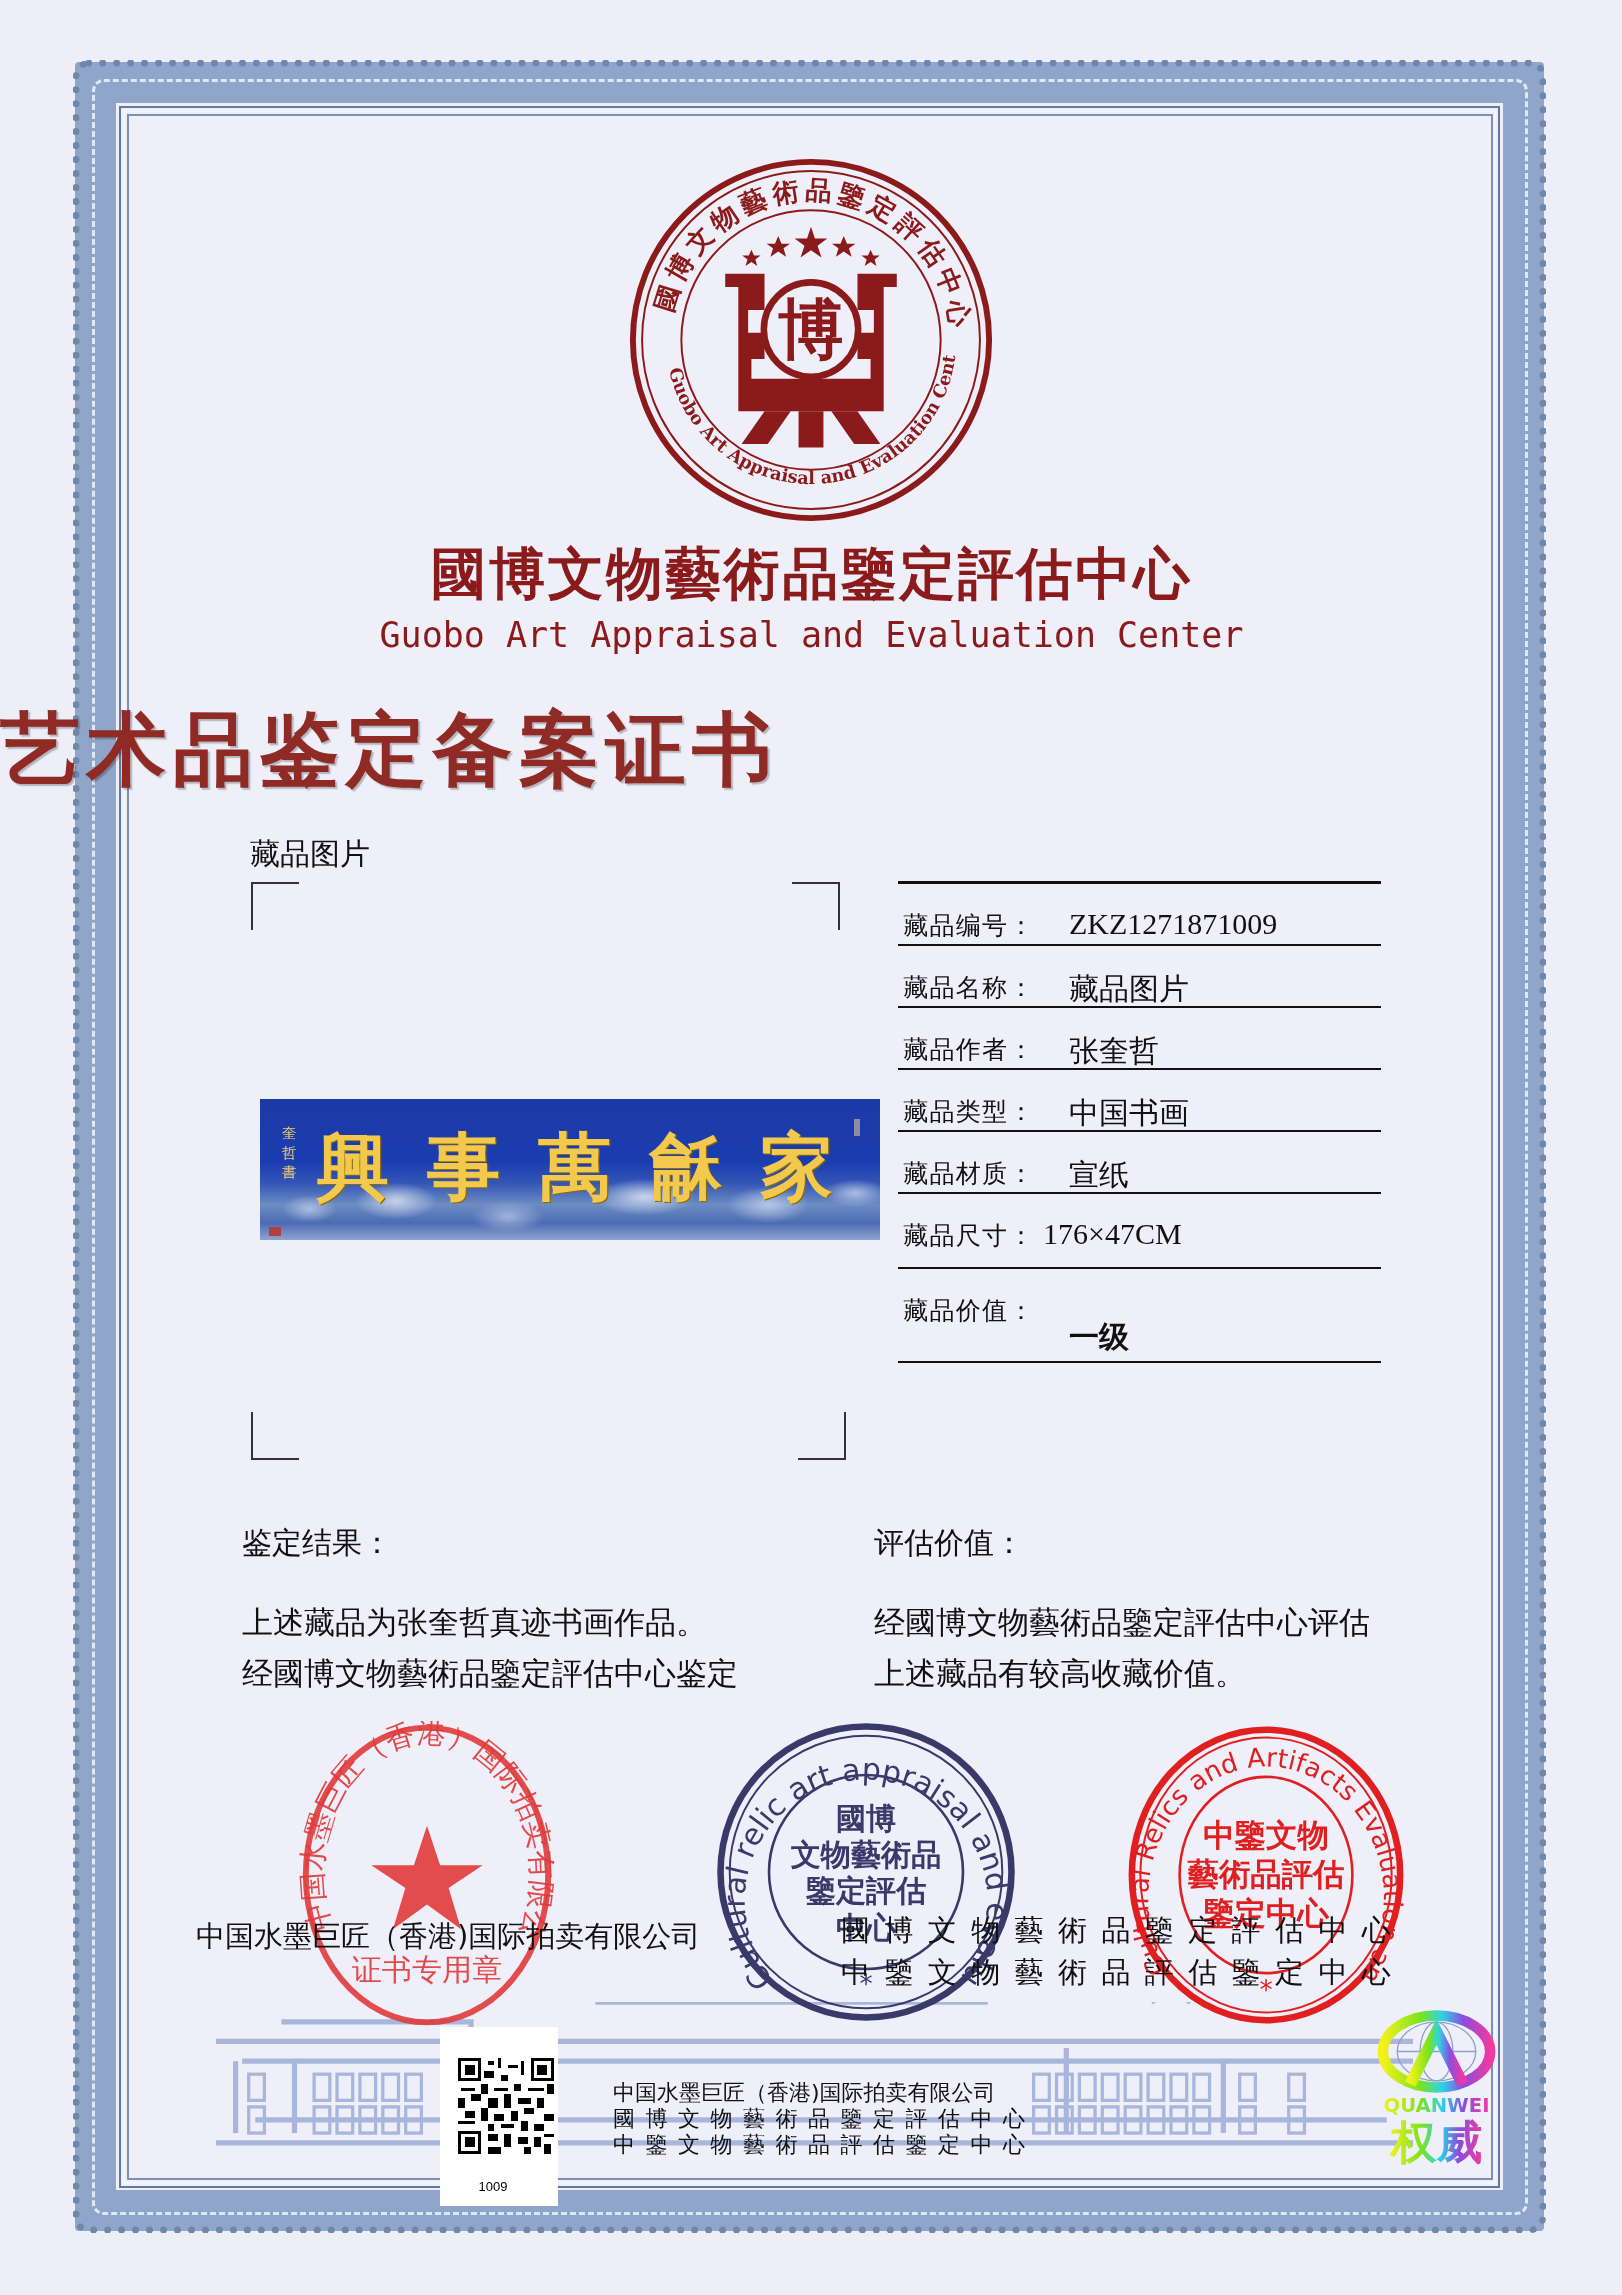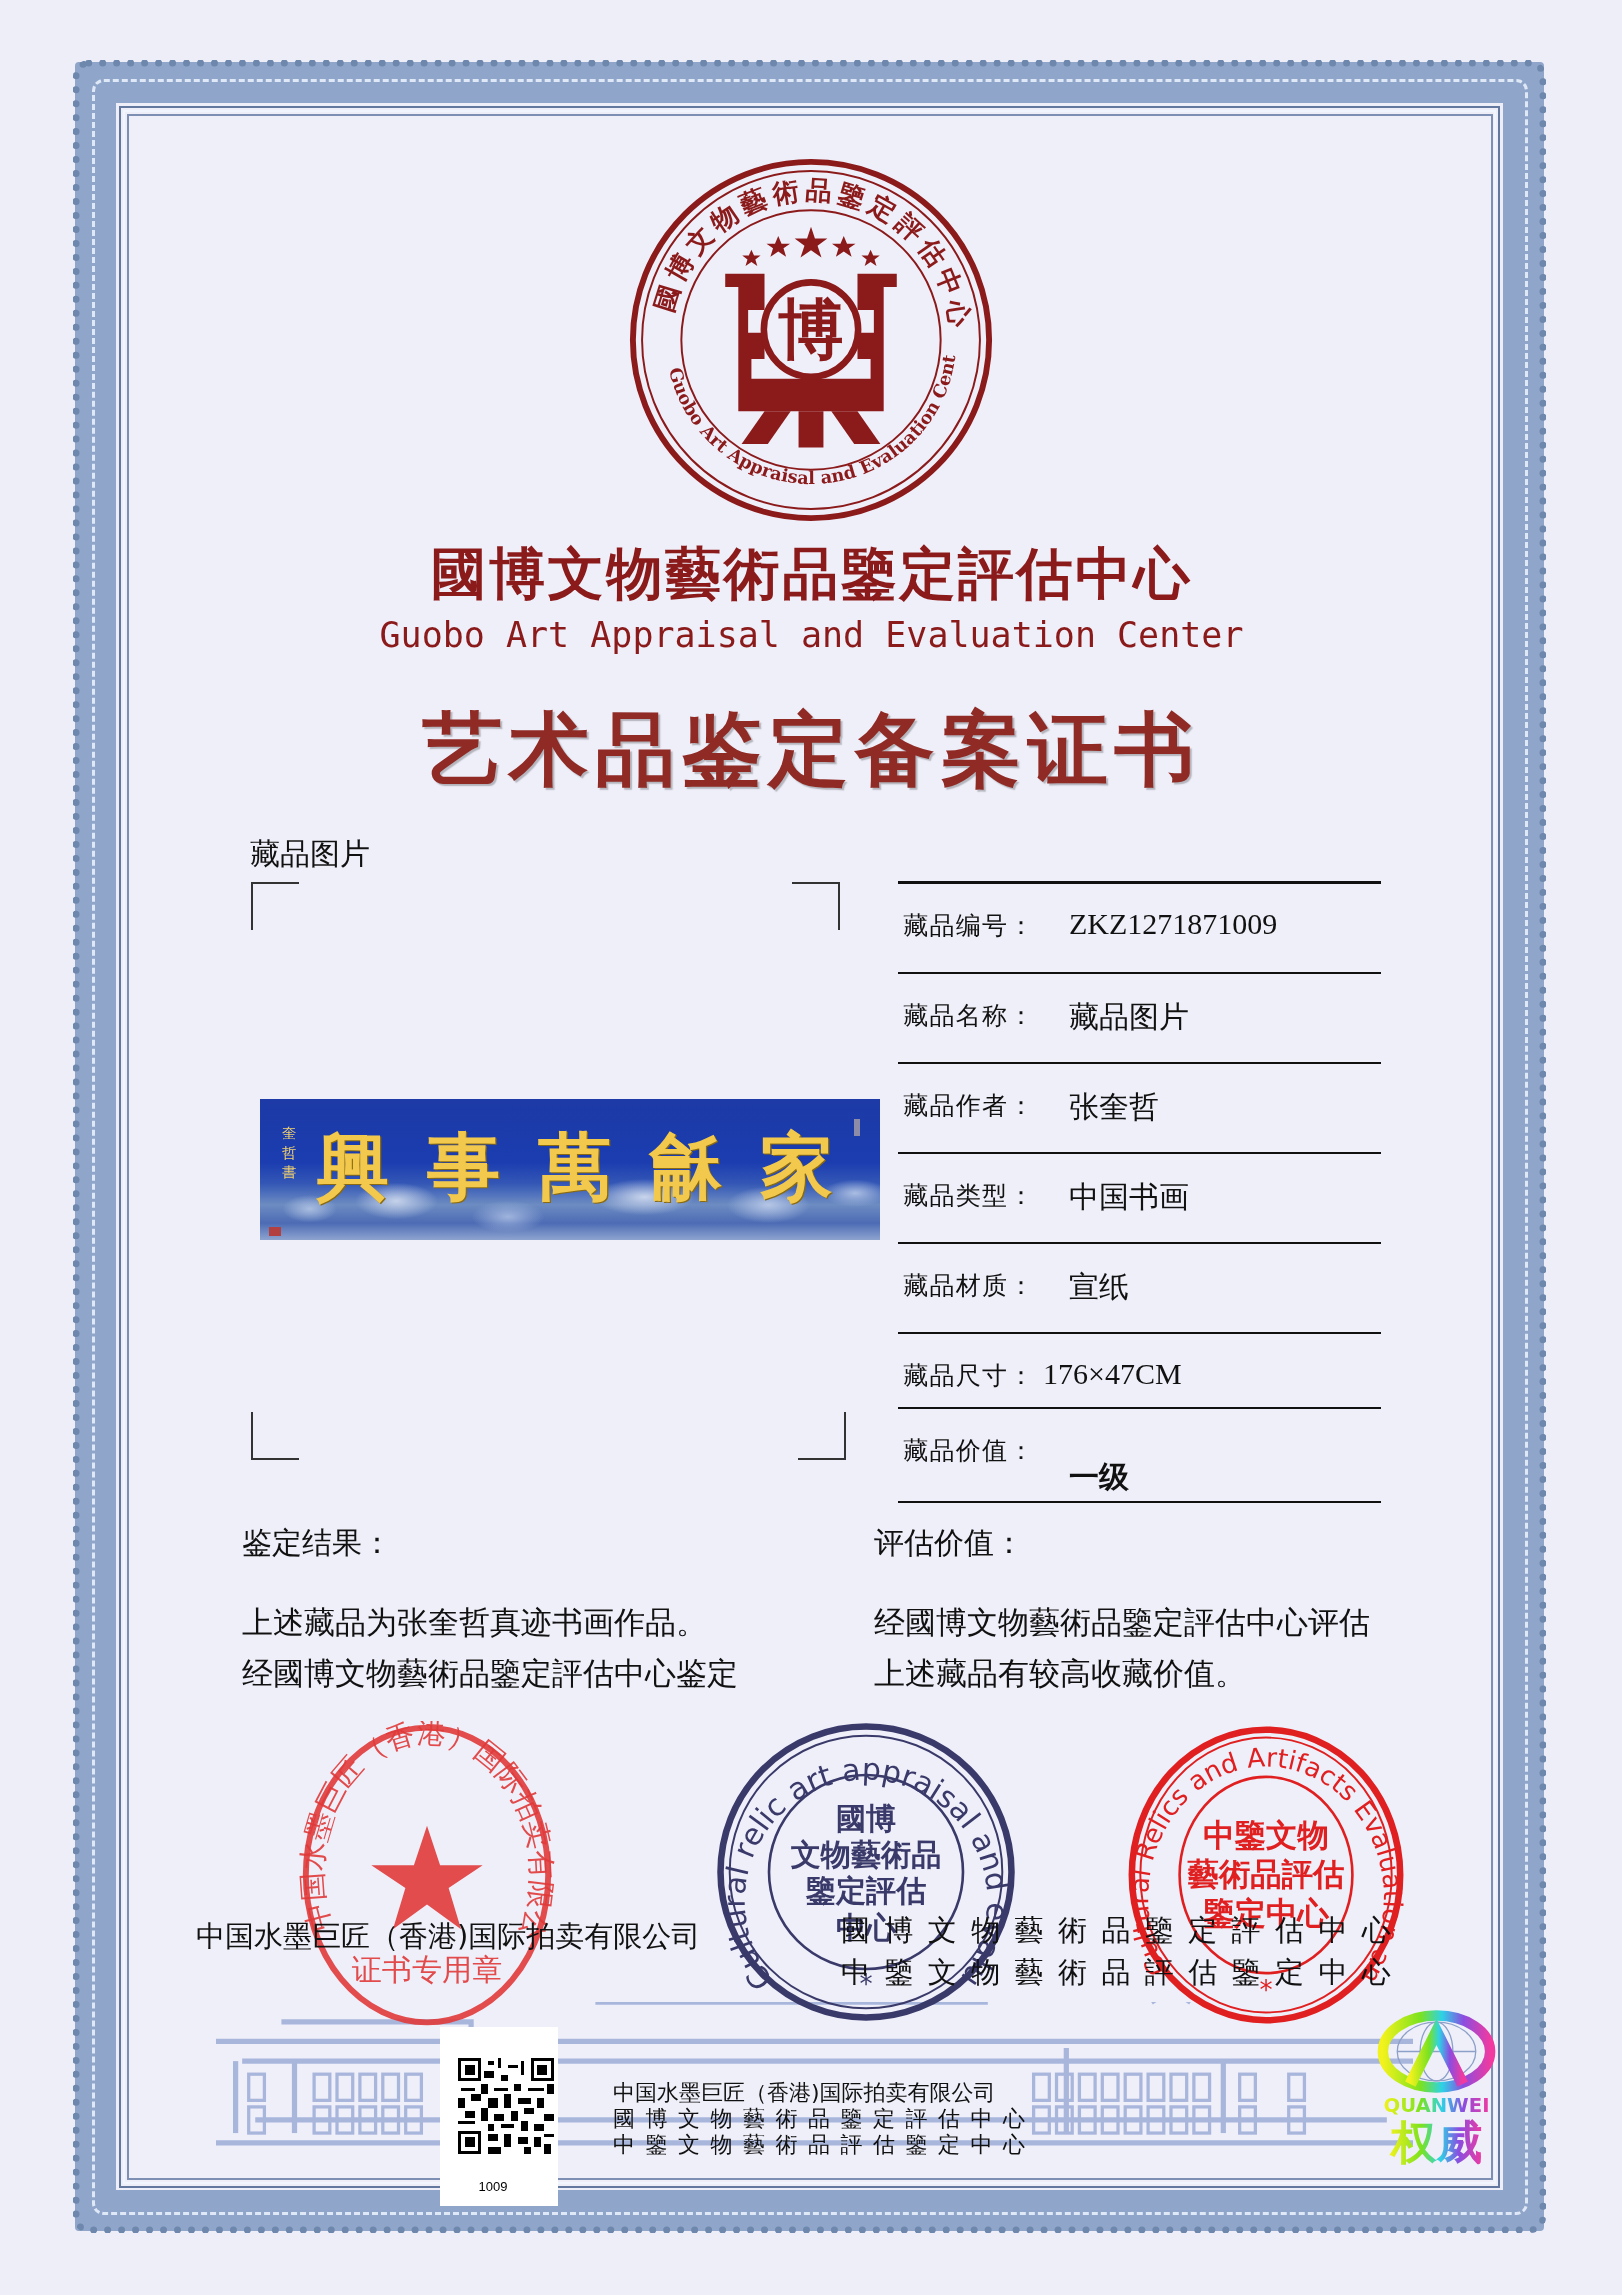--- a/index.html
+++ b/index.html
@@ -19,21 +19,21 @@
   .frame-inner2{left:127px;top:114px;width:1366px;height:2066px;box-sizing:border-box;
        border:2px solid #7d90b3;}
   .paper{left:129px;top:116px;width:1362px;height:2062px;background:#efeffa;}
 
   
   .logo{left:627px;top:156px;width:368px;height:368px;}
   .org-cn{left:0;width:1623px;top:537px;text-align:center;font-family:"DejaVu Serif","Liberation Serif",serif;
        font-weight:bold;font-size:56px;color:#8b1a1a;letter-spacing:2.6px;}
   .org-en{left:0;width:1623px;top:615px;text-align:center;font-family:"DejaVu Sans Mono","Liberation Mono",monospace;
        font-size:35px;color:#8b1a1a;letter-spacing:0px;}
-  .cert-title{left:0;width:1623px;top:697px;text-align:center;font-family:"DejaVu Serif","Liberation Serif",serif;
+  .cert-title{left:0;width:1623px;top:697px;text-align:left;font-family:"DejaVu Serif","Liberation Serif",serif;
        font-weight:bold;font-size:80px;color:#8f2a24;letter-spacing:6.5px;text-shadow:2px 2px 1.3px rgba(0,0,0,0.25);}
 
   
   .img-label{left:250px;top:834px;font-size:30px;color:#111;}
   .corner{position:absolute;width:46px;height:46px;border-color:#333;border-style:solid;border-width:0;}
   .c-tl{left:251px;top:882px;border-left-width:2px;border-top-width:2px;}
   .c-tr{left:792px;top:882px;border-right-width:2px;border-top-width:2px;}
   .c-bl{left:251px;top:1412px;border-left-width:2px;border-bottom-width:2px;}
   .c-br{left:798px;top:1412px;border-right-width:2px;border-bottom-width:2px;}
   .painting{left:260px;top:1099px;width:620px;height:141px;overflow:hidden;
@@ -49,21 +49,21 @@
   .painting .calli{position:absolute;left:39px;right:26px;top:19.6px;display:flex;justify-content:space-around;
        font-family:"DejaVu Serif","Liberation Serif",serif;font-weight:bold;font-size:73px;color:#f2c94c;
        text-shadow:1.3px 1.3px 0 #8a6a10;letter-spacing:3.9px;}
   .painting .sig{position:absolute;left:22px;top:25px;width:19.6px;font-size:14.4px;color:#f0d070;line-height:19.6px;}
   .painting .seal1{position:absolute;left:9.2px;bottom:3.9px;width:11.8px;height:9.2px;background:#b34040;}
   .painting .seal2{position:absolute;right:19.6px;top:19.6px;width:6.5px;height:17px;background:#8c8ca8;}
 
   
   .info{left:898px;top:881px;width:483px;}
   .info .top-rule{height:2.6px;background:#111;margin-left:0;}
-  .info .row{position:relative;height:90px;border-bottom:2.6px solid #111;box-sizing:border-box;}
+  .info .row{position:relative;height:62px;border-bottom:2.6px solid #111;box-sizing:border-box;}
   .info .row .lbl{position:absolute;left:5.2px;top:25px;font-size:25px;color:#111;letter-spacing:1.3px;}
   .info .row .val{position:absolute;left:171px;top:23.6px;font-size:30px;color:#111;}
   .info .row .val.bold{font-weight:bold;margin-top:25px;}
   .info .row .val.num{font-family:Liberation Serif, serif;}
 
   
   .sec-title{font-size:30px;color:#111;}
   .sec-body{font-size:31px;line-height:51px;color:#111;}
   .res-title{left:242px;top:1523px;}
   .res-body{left:242px;top:1597px;width:589px;}

